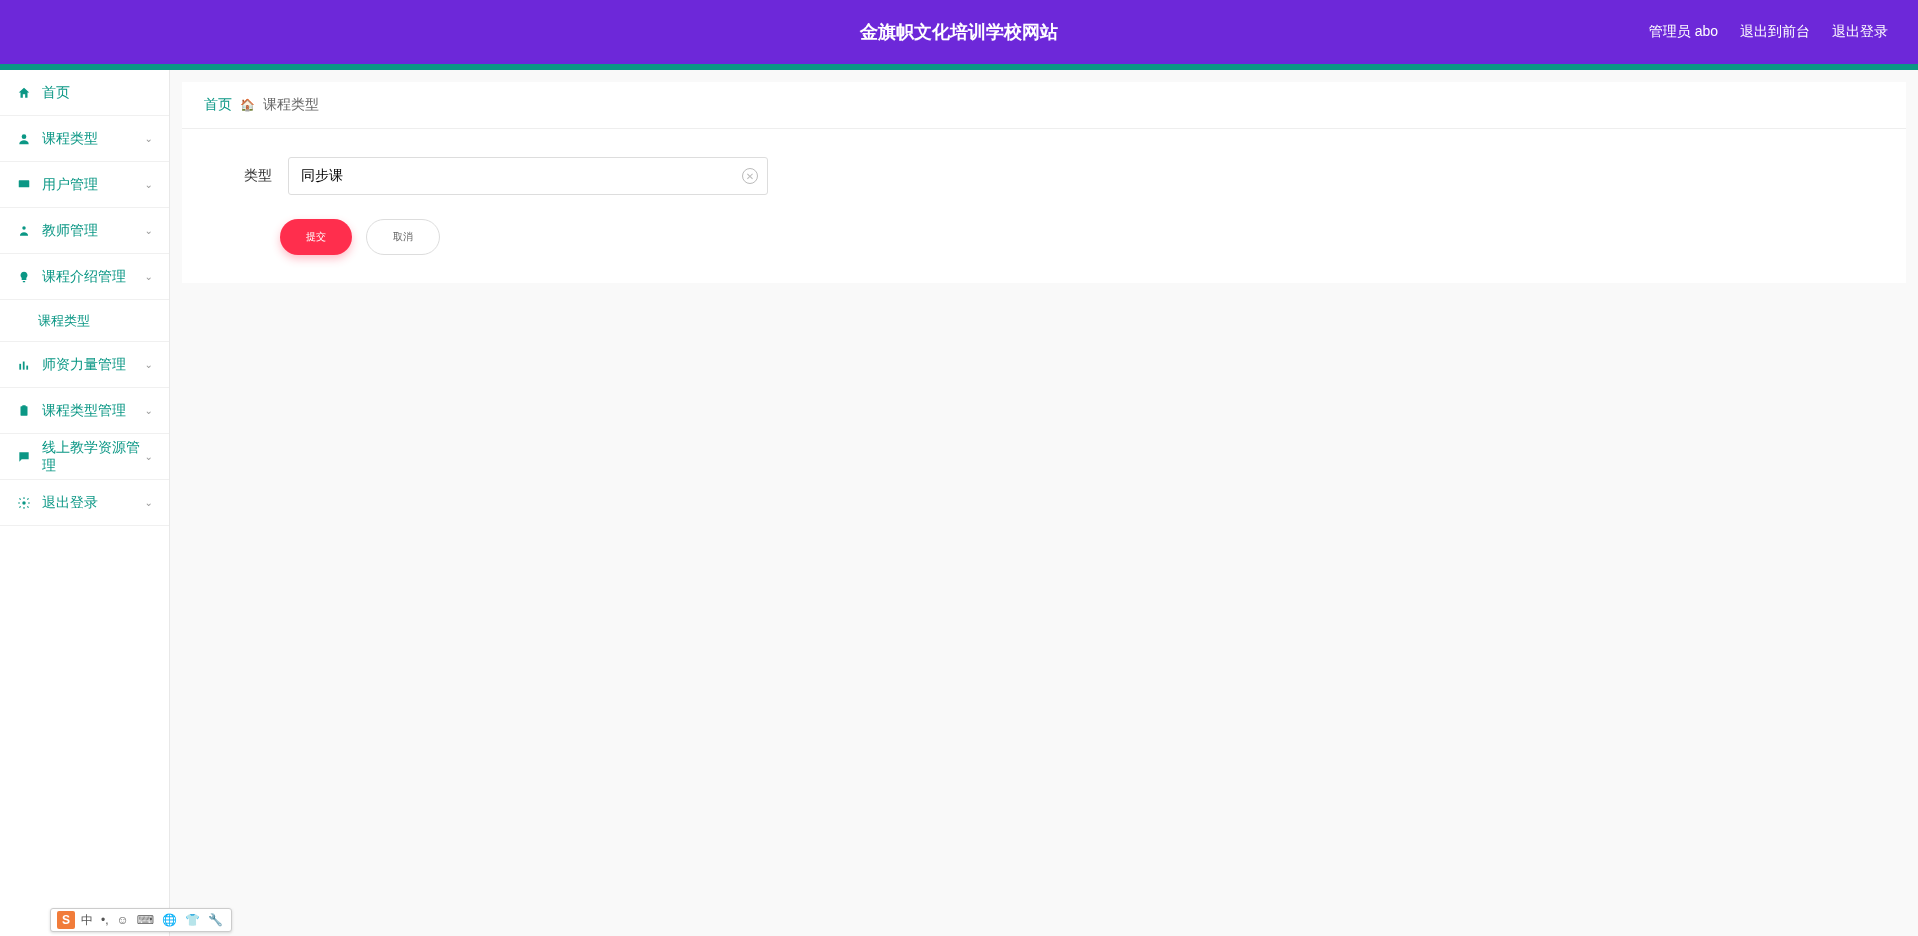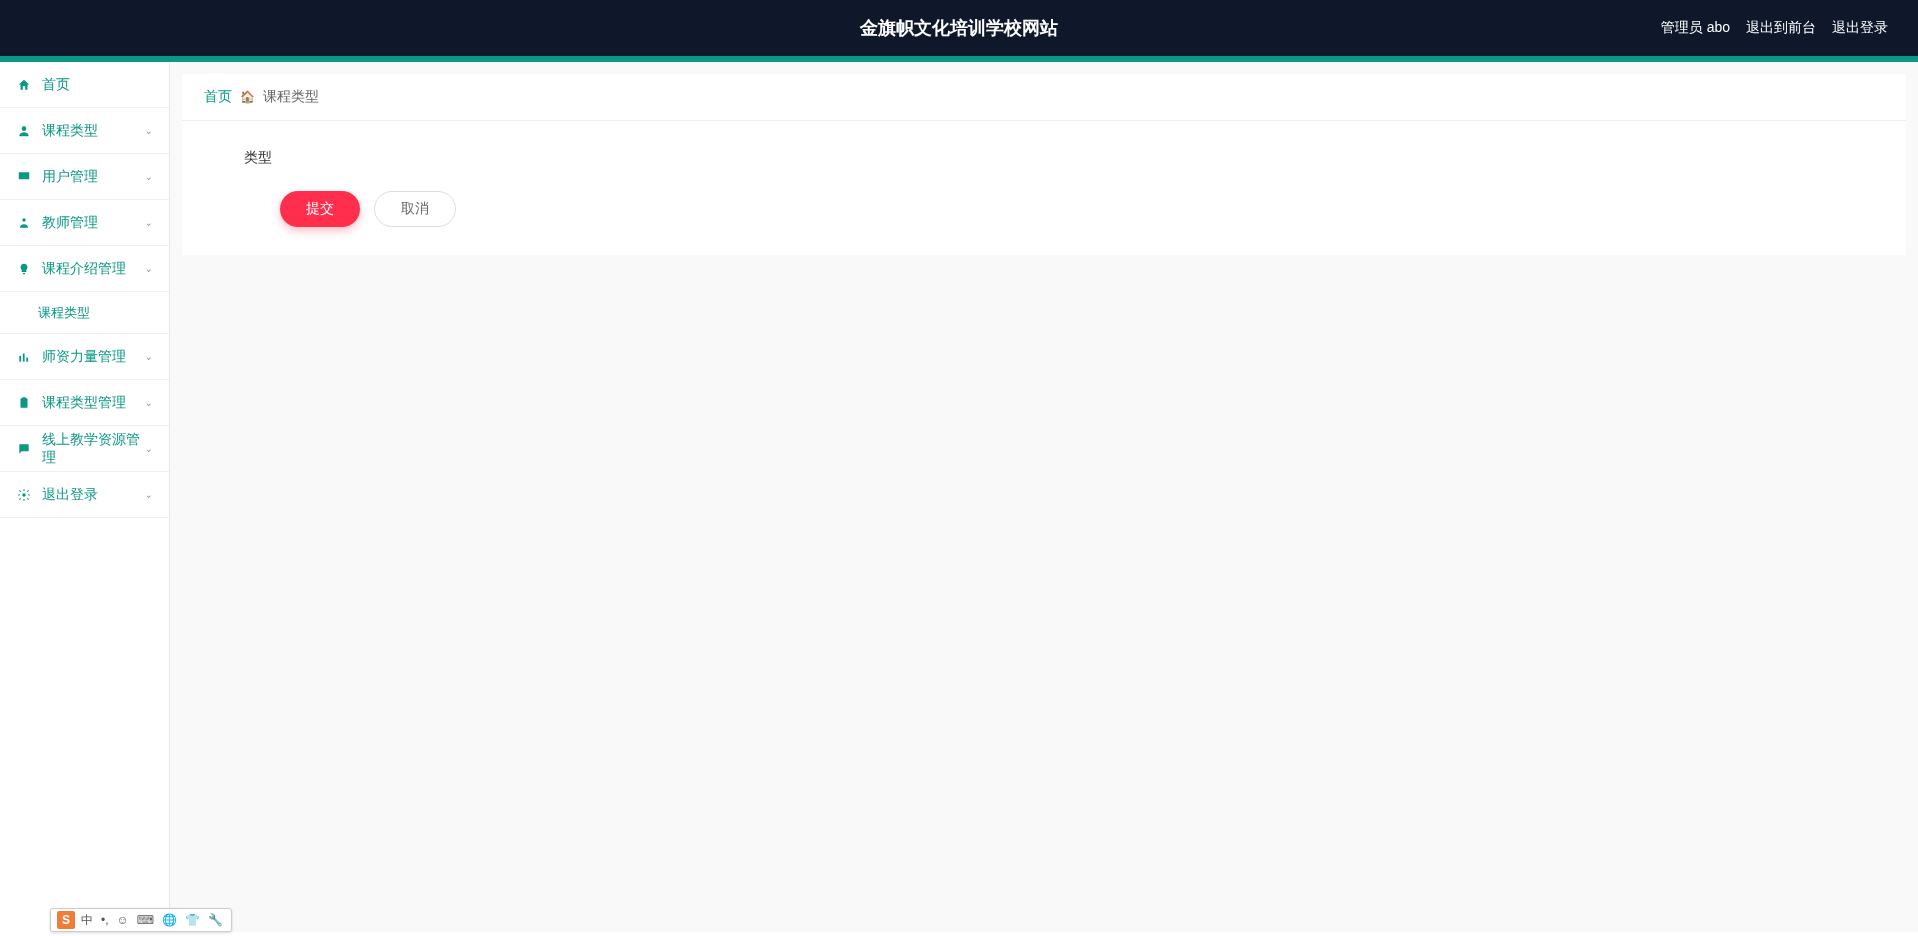--- a/index.html
+++ b/index.html
@@ -1,21 +1,21 @@
 <!DOCTYPE html>
 <html><head>
   <meta charset="utf-8">
   <style>
     * { margin: 0; padding: 0; box-sizing: border-box; }
     body { font-family: "Microsoft YaHei", Arial, sans-serif; font-size: 14px; background: #fff; position: relative; overflow: hidden; }
     
     
-    .header { background: #0f172a; color: #fff; height: 56px; display: flex; align-items: center; position: relative; }
+    .header { background: #6d28d9; color: #fff; height: 64px; display: flex; align-items: center; position: relative; }
     .header-title { position: absolute; left: 50%; transform: translateX(-50%); font-size: 18px; font-weight: bold; }
-    .header-right { margin-left: auto; display: flex; gap: 16px; padding-right: 30px; }
+    .header-right { margin-left: auto; display: flex; gap: 22px; padding-right: 30px; }
     .header-link { color: #fff; cursor: pointer; font-size: 14px; }
     
     
     .teal-stripe { height: 6px; background: #0b9785; }
     
     
     .container { display: flex; height: calc(100vh - 66px); }
     
     
     .sidebar { width: 170px; background: #fff; border-right: 1px solid #e8e8e8; }
@@ -33,21 +33,21 @@
     .breadcrumb-current { color: #666; font-size: 14px; }
     
     .form-area { background: #fff; margin: 0 12px; padding: 28px 40px; }
     .form-row { display: flex; align-items: center; margin-bottom: 24px; }
     .form-label { width: 50px; text-align: right; color: #333; font-size: 14px; margin-right: 16px; }
     .form-input { width: 480px; height: 38px; border: 1px solid #ddd; border-radius: 3px; padding: 0 34px 0 12px; font-size: 14px; outline: none; }
     .input-wrap { position: relative; display: inline-block; }
     .clear-btn { position: absolute; right: 10px; top: 50%; transform: translateY(-50%); width: 16px; height: 16px; border-radius: 50%; border: 1px solid #bbb; display: flex; align-items: center; justify-content: center; font-size: 10px; color: #bbb; cursor: pointer; background: #fff; }
     
     .btn-row { display: flex; gap: 14px; padding-left: 58px; }
-    .btn { height: 36px; padding: 0 26px; border-radius: 18px; border: none; cursor: pointer; font-size: 14px; }
+    .btn { height: 36px; padding: 0 26px; border-radius: 18px; border: none; cursor: pointer; font-size: 10px; }
     .btn-primary { background: #ff2e4d; color: #fff; box-shadow: 0 4px 8px rgba(255,46,77,0.3); }
     .btn-secondary { background: #fff; color: #666; border: 1px solid #ddd; }
     
     
     .watermark-layer { position: absolute; top: 0; left: 0; right: 0; bottom: 0; pointer-events: none; z-index: 0; }
     .wm { position: absolute; color: #b8b8b8; font-size: 26px; font-family: Arial, sans-serif; opacity: 0.7; }
     .wm-center { position: absolute; left: 50%; top: 50%; transform: translate(-50%, -50%); color: #d43c2e; font-size: 30px; font-family: "SimSun", serif; white-space: nowrap; }
     
     .header, .teal-stripe, .container { position: relative; z-index: 1; }
     .sidebar, .main > * { position: relative; z-index: 2; }
@@ -179,20 +179,24 @@
   <div class="main">
     <div class="breadcrumb">
       <span class="breadcrumb-home">首页</span>
       <span class="breadcrumb-sep">🏠</span>
       <span class="breadcrumb-current">课程类型</span>
     </div>
 
     <div class="form-area">
       <div class="form-row">
         <div class="form-label">类型</div>
+        <div class="input-wrap">
+          <input class="form-input" value="同步课" style="">
+          <span class="clear-btn">✕</span>
+        </div>
       </div>
       <div class="btn-row">
         <button class="btn btn-primary">提交</button>
         <button class="btn btn-secondary">取消</button>
       </div>
     </div>
   </div>
 </div>
 
 <div class="watermark-layer">

